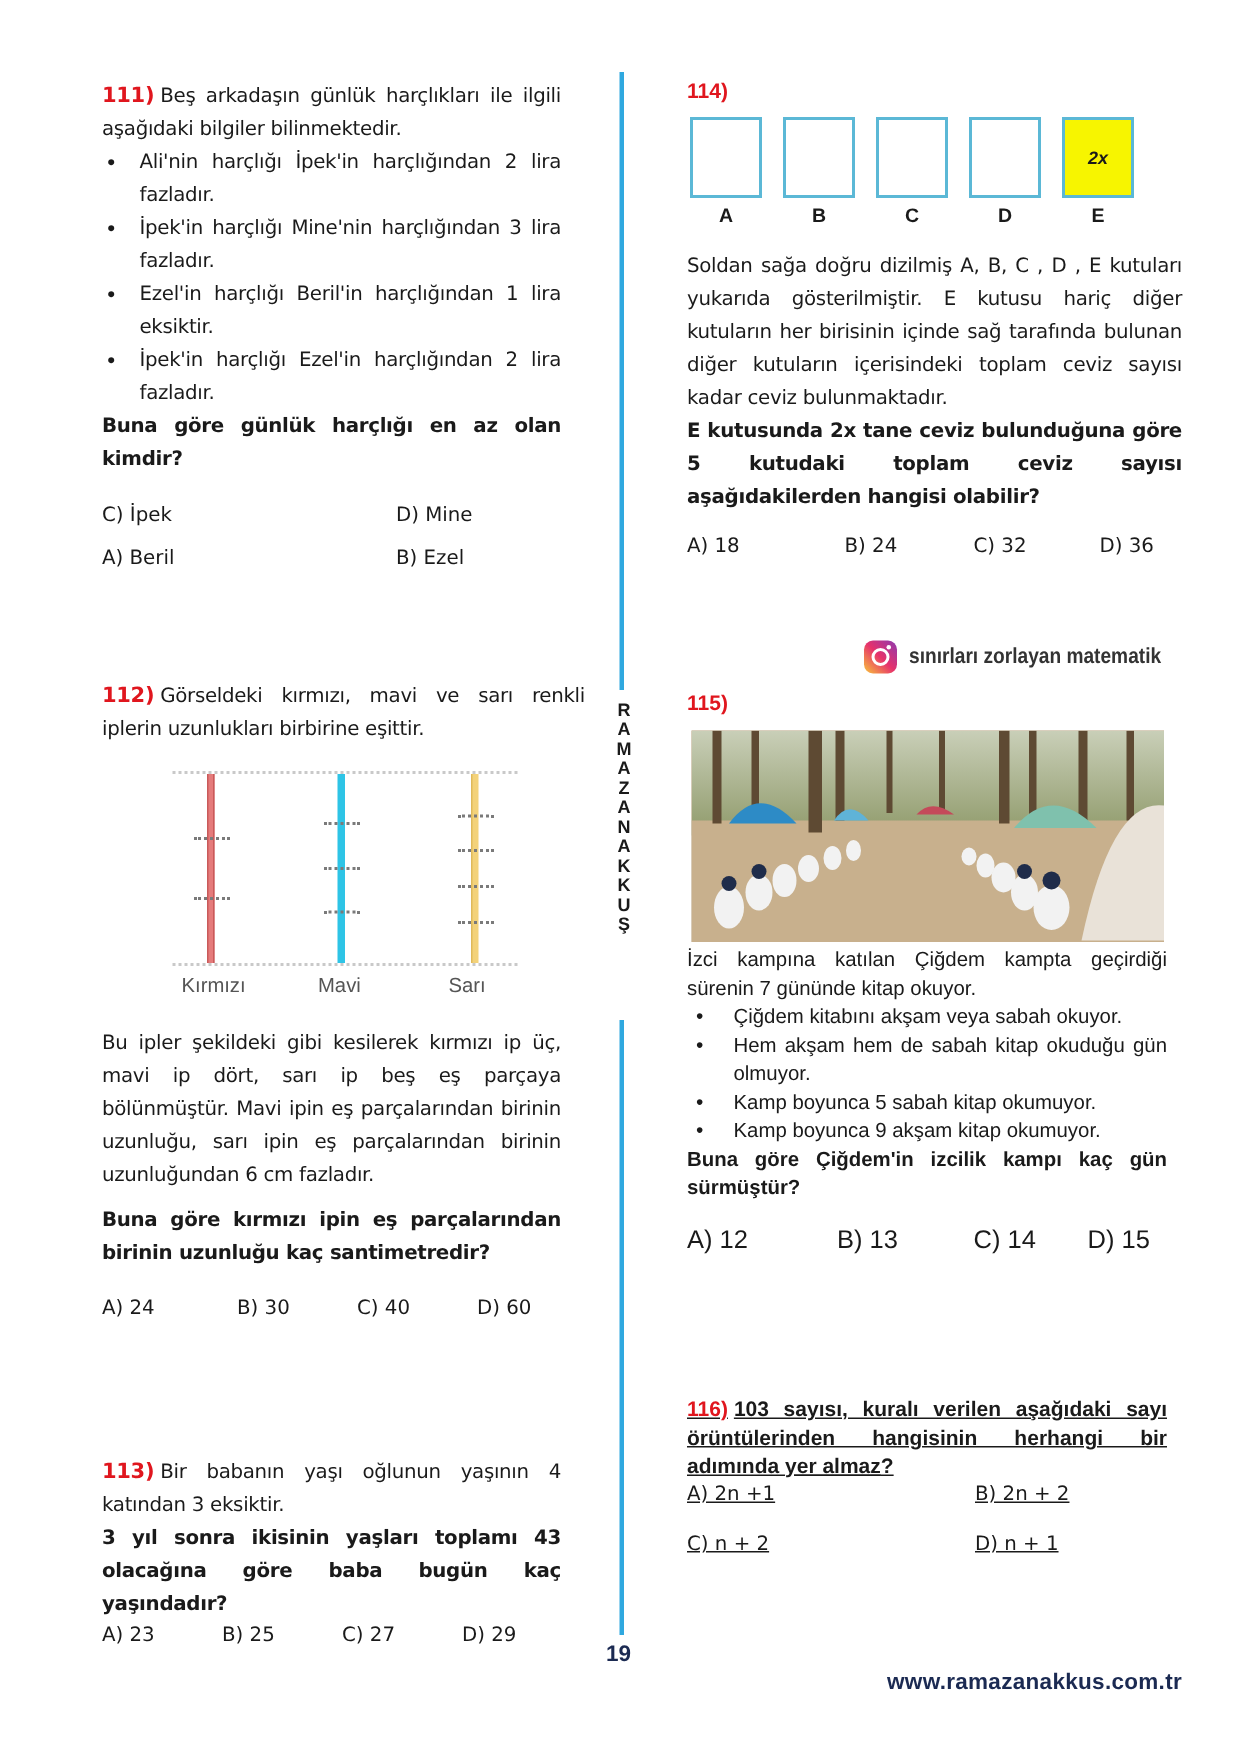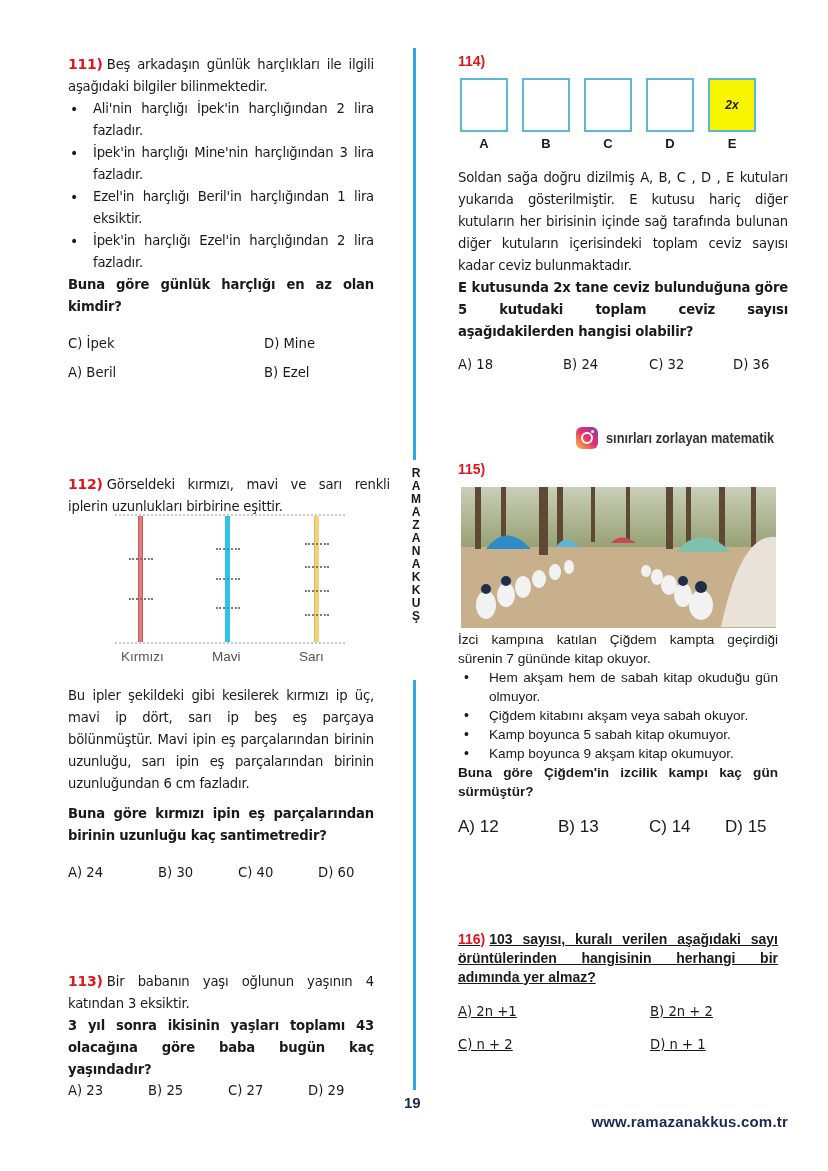--- a/index.html
+++ b/index.html
@@ -87,21 +87,21 @@
   <div class="opts" style="margin-top:18px;">
     <span class="opt" style="width:196px;">C) İpek</span>
     <span class="opt">D) Mine</span>
   </div>
   <div class="opts" style="margin-top:14px;">
     <span class="opt" style="width:196px;">A) Beril</span>
     <span class="opt">B) Ezel</span>
   </div>
 </div>
 
-<div class="col col-left" style="top:453px;width:322px;margin-top:20px;">
+<div class="col col-left" style="top:453px;width:322px;">
   <div class="p">
     <span class="q-num">112)</span><span>Görseldeki kırmızı, mavi ve sarı renkli iplerin uzunlukları birbirine eşittir.</span>
   </div>
 </div>
 
 <div class="threads">
   <div class="hline" style="top:6px;"></div>
   <div class="hline" style="top:134px;"></div>
 
   <div class="thread" style="left:23px;background:#e57b7b;border-left:1px solid #c95a5a;border-right:1px solid #c95a5a;"></div>
@@ -235,39 +235,39 @@
       <circle cx="25" cy="102" r="5"></circle>
         <circle cx="45" cy="94" r="5"></circle>
         <circle cx="240" cy="100" r="6"></circle>
         <circle cx="222" cy="94" r="5"></circle>
     </g>
   </svg>
 </div>
 <div class="col col-right" style="top:630px;width:320px;">
   <div class="p-arial">İzci kampına katılan Çiğdem kampta geçirdiği sürenin 7 gününde kitap okuyor.</div>
   <ul class="p-arial bullets">
+    <li>Çiğdem kitabını akşam veya sabah okuyor.</li>
     <li>Hem akşam hem de sabah kitap okuduğu gün olmuyor.</li>
-    <li>Çiğdem kitabını akşam veya sabah okuyor.</li>
     <li>Kamp boyunca 5 sabah kitap okumuyor.</li>
     <li>Kamp boyunca 9 akşam kitap okumuyor.</li>
   </ul>
   <div class="p-arial bold">Buna göre Çiğdem'in izcilik kampı kaç gün sürmüştür?</div>
   <div class="opts" style="margin-top:16px;font-family:'Liberation Sans',sans-serif;font-size:17px;">
     <span class="opt" style="width:100px;">A) 12</span>
     <span class="opt" style="width:91px;">B) 13</span>
     <span class="opt" style="width:76px;">C) 14</span>
     <span class="opt">D) 15</span>
   </div>
 </div>
 
 <div class="col col-right" style="top:930px;width:320px;text-decoration:underline;">
   <div class="p-arial bold" style="font-size:14px;">
     <span class="q-num">116)</span><span>103 sayısı, kuralı verilen aşağıdaki sayı örüntülerinden hangisinin herhangi bir adımında </span><span style="text-decoration:underline;">yer almaz</span><span>?</span>
   </div>
-  <div class="opts" style="margin-top:17px;align-items:center;">
+  <div class="opts" style="margin-top:2px;align-items:center;">
     <span class="opt" style="width:192px;">A) 2n +1</span>
     <span class="opt">B) 2n + 2</span>
   </div>
   <div class="opts" style="margin-top:18px;">
     <span class="opt" style="width:192px;">C) n + 2</span>
     <span class="opt">D) n + 1</span>
   </div>
 </div>
 
 <div class="page-num">19</div>

